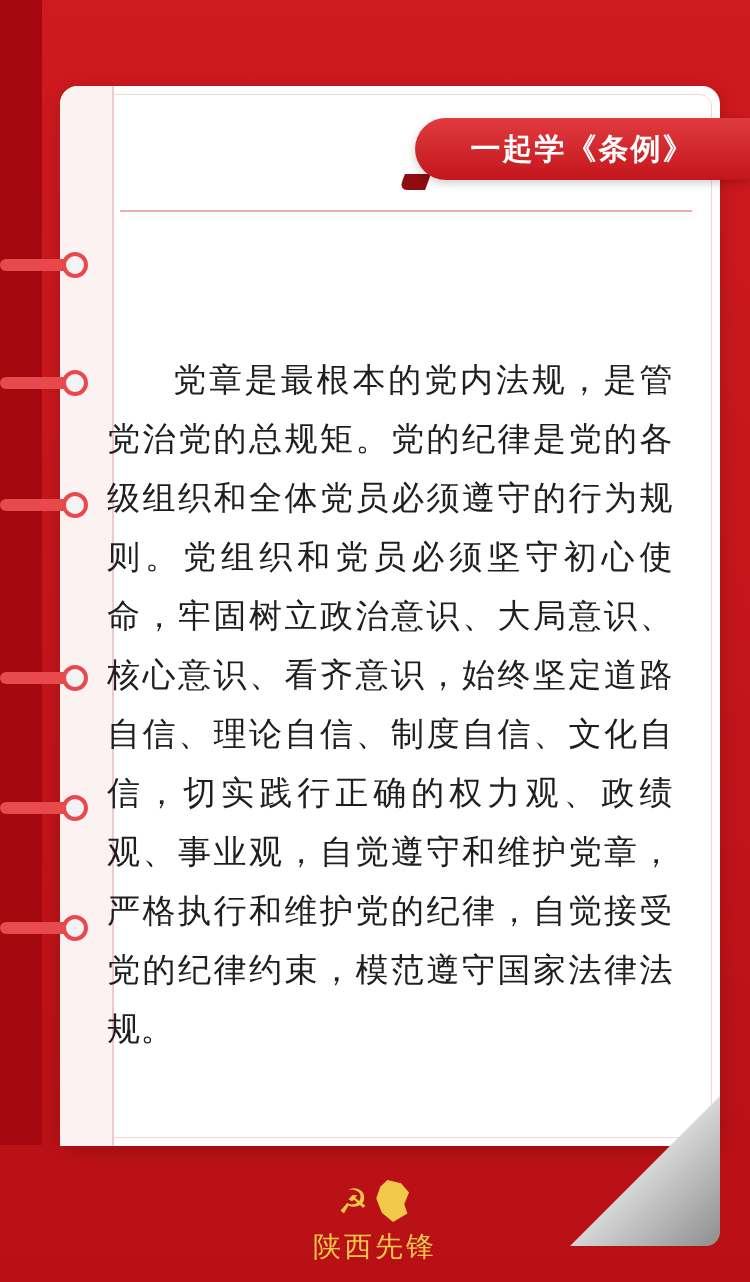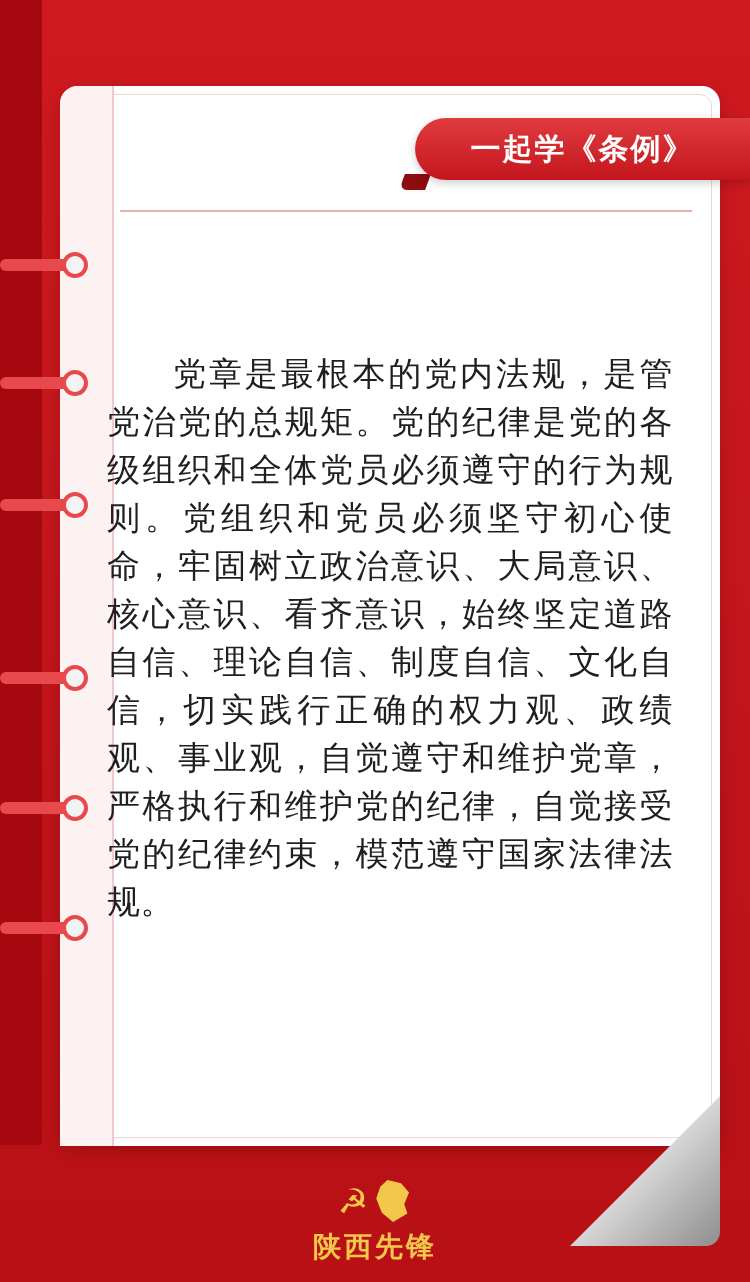--- a/index.html
+++ b/index.html
@@ -146,21 +146,21 @@
     font-weight: bold;
     letter-spacing: 2px;
   }
   
   .body-text {
     position: absolute;
     left: 107px;
     top: 350px;
     width: 566px;
     font-size: 33px;
-    line-height: 48px;
+    line-height: 59px;
     color: #1f1f1f;
     text-align: justify;
     text-indent: 66px;
     letter-spacing: 0.5px;
   }
   
   .curl {
     position: absolute;
     right: 30px;
     bottom: 36px;
@@ -207,21 +207,21 @@
   .shape {
     width: 40px;
     height: 42px;
     background: #f2c84b;
     clip-path: polygon(38% 0, 72% 8%, 92% 30%, 80% 58%, 88% 80%, 52% 100%, 24% 78%, 10% 44%, 20% 16%);
   }
   .footer-text {
     color: #f2c84b;
     font-size: 28px;
     font-family: "Liberation Serif", "DejaVu Serif", serif;
-    font-weight: bold;
+    font-weight: normal;
     letter-spacing: 3px;
   }
 </style>
 </head>
 <body>
 
 <div class="poster">
   <div class="bg"></div>
   <div class="left-band"></div>
 

